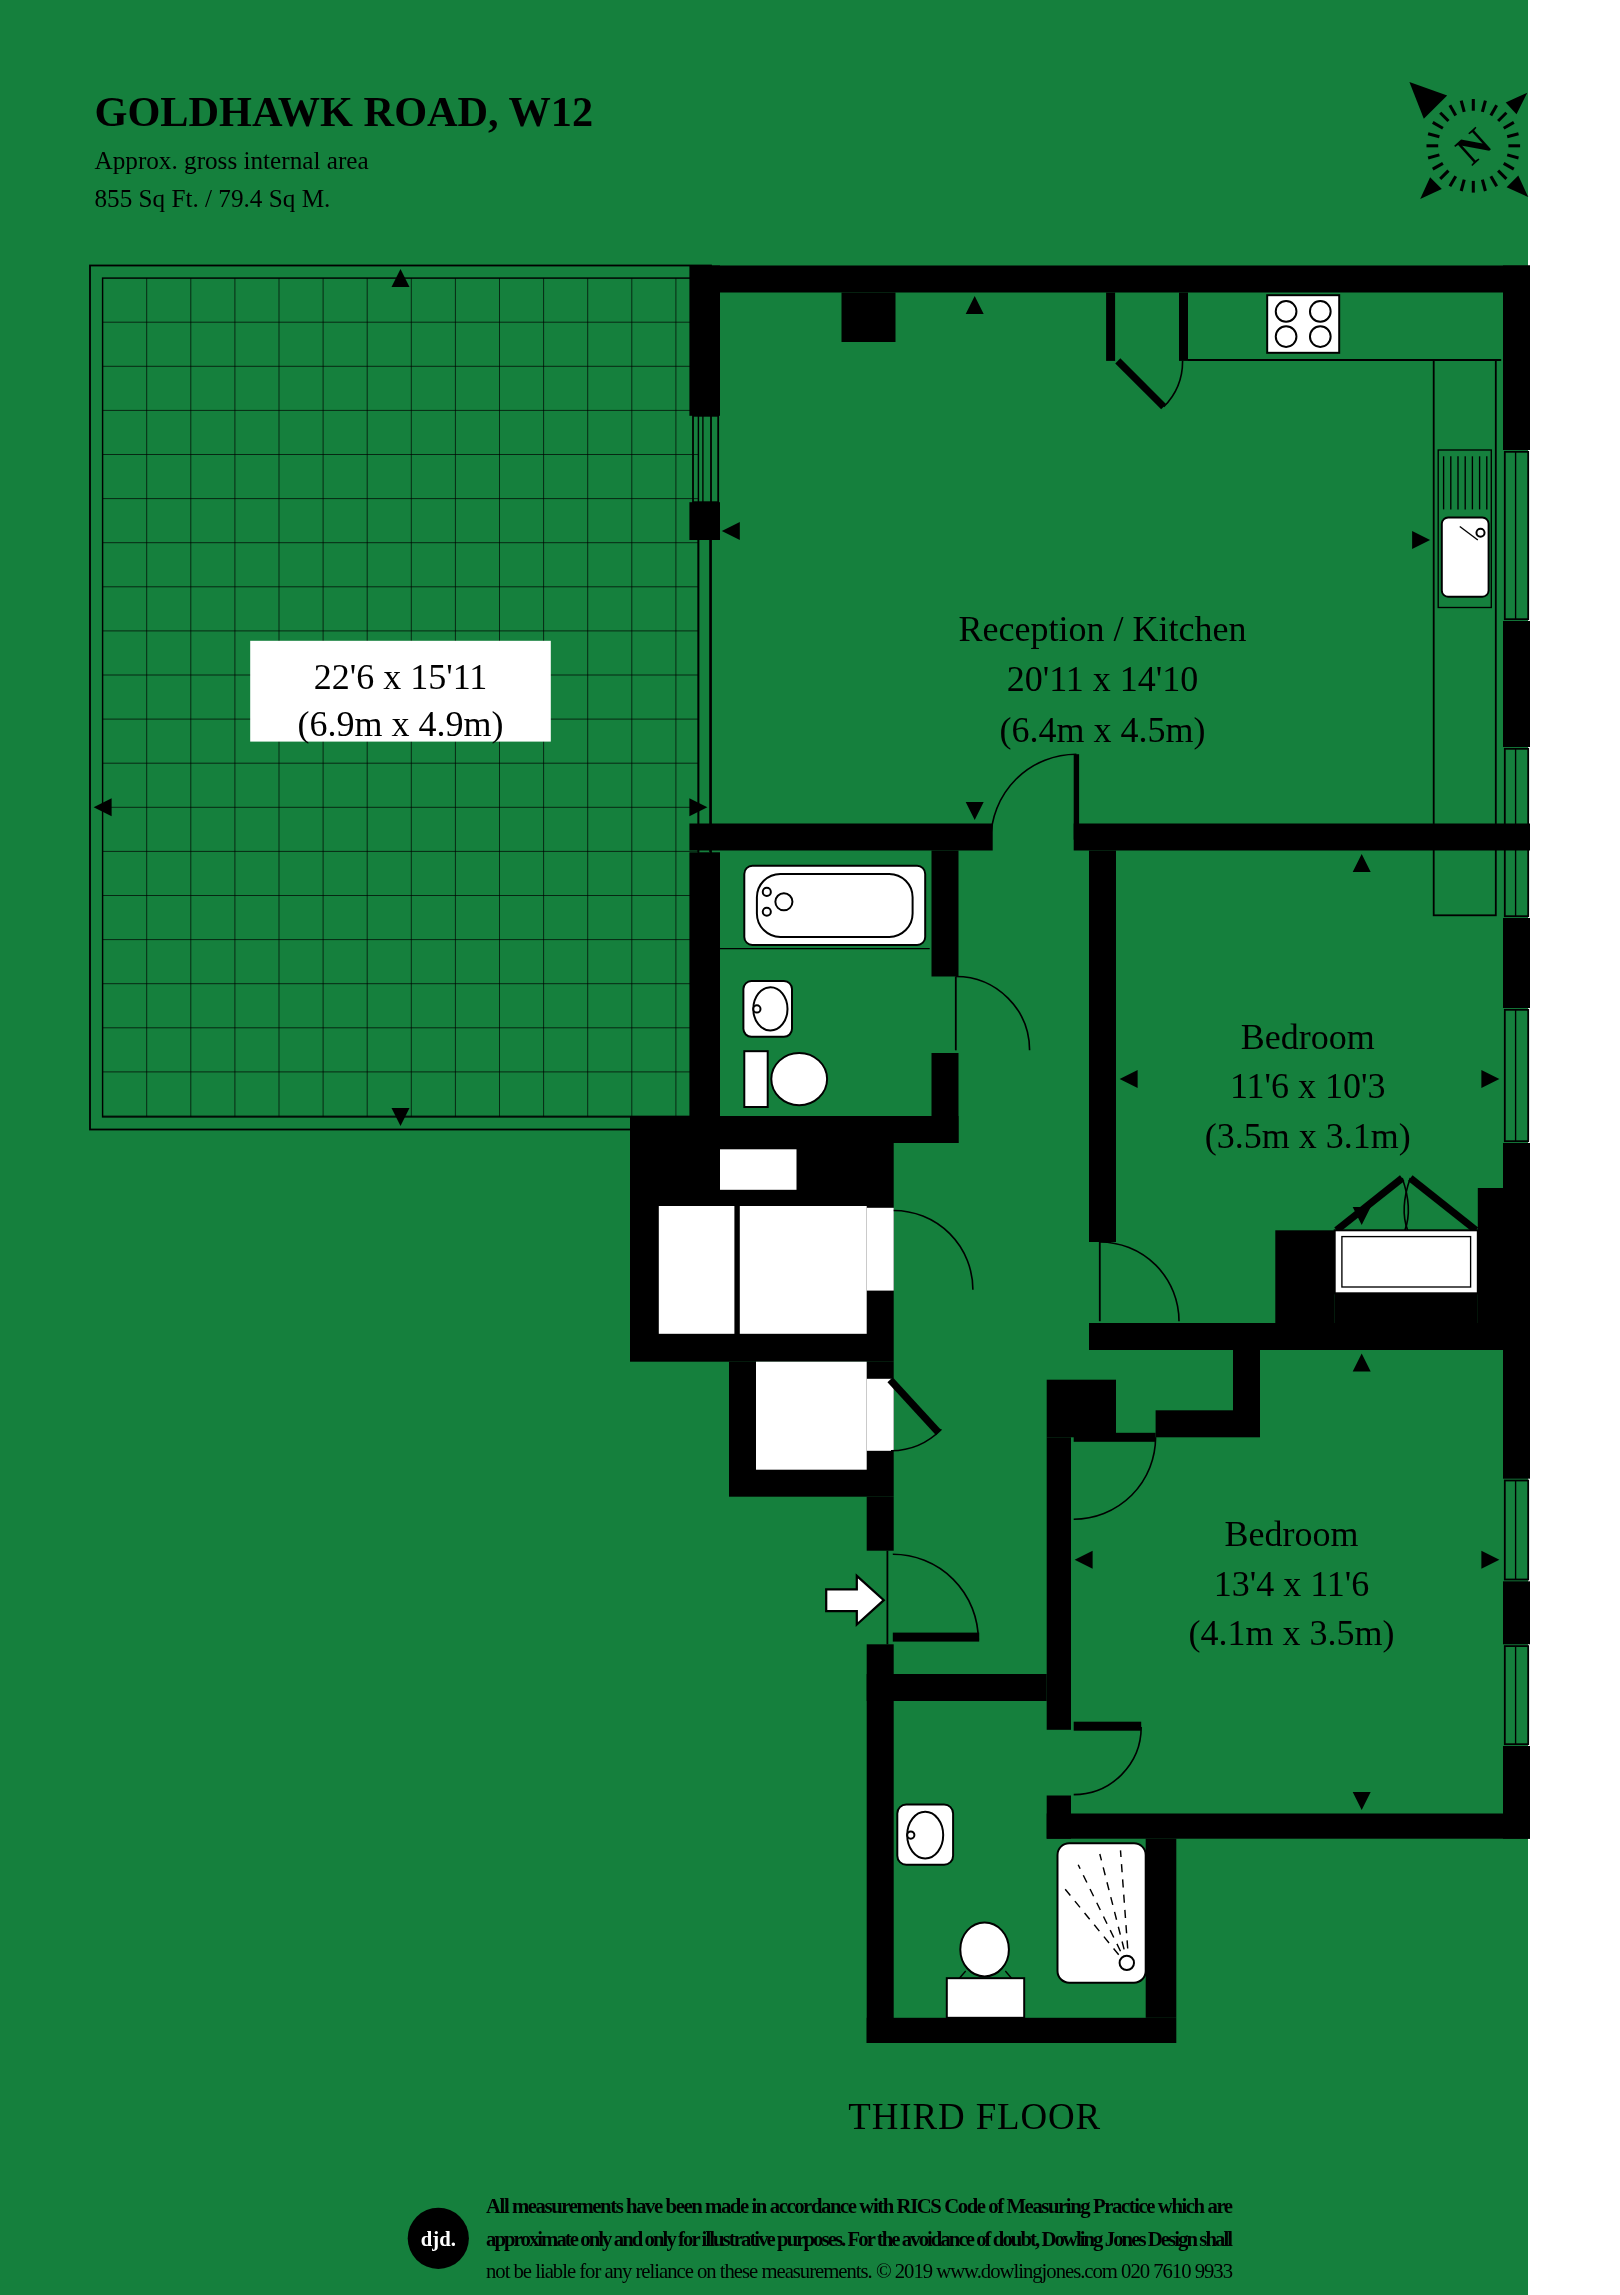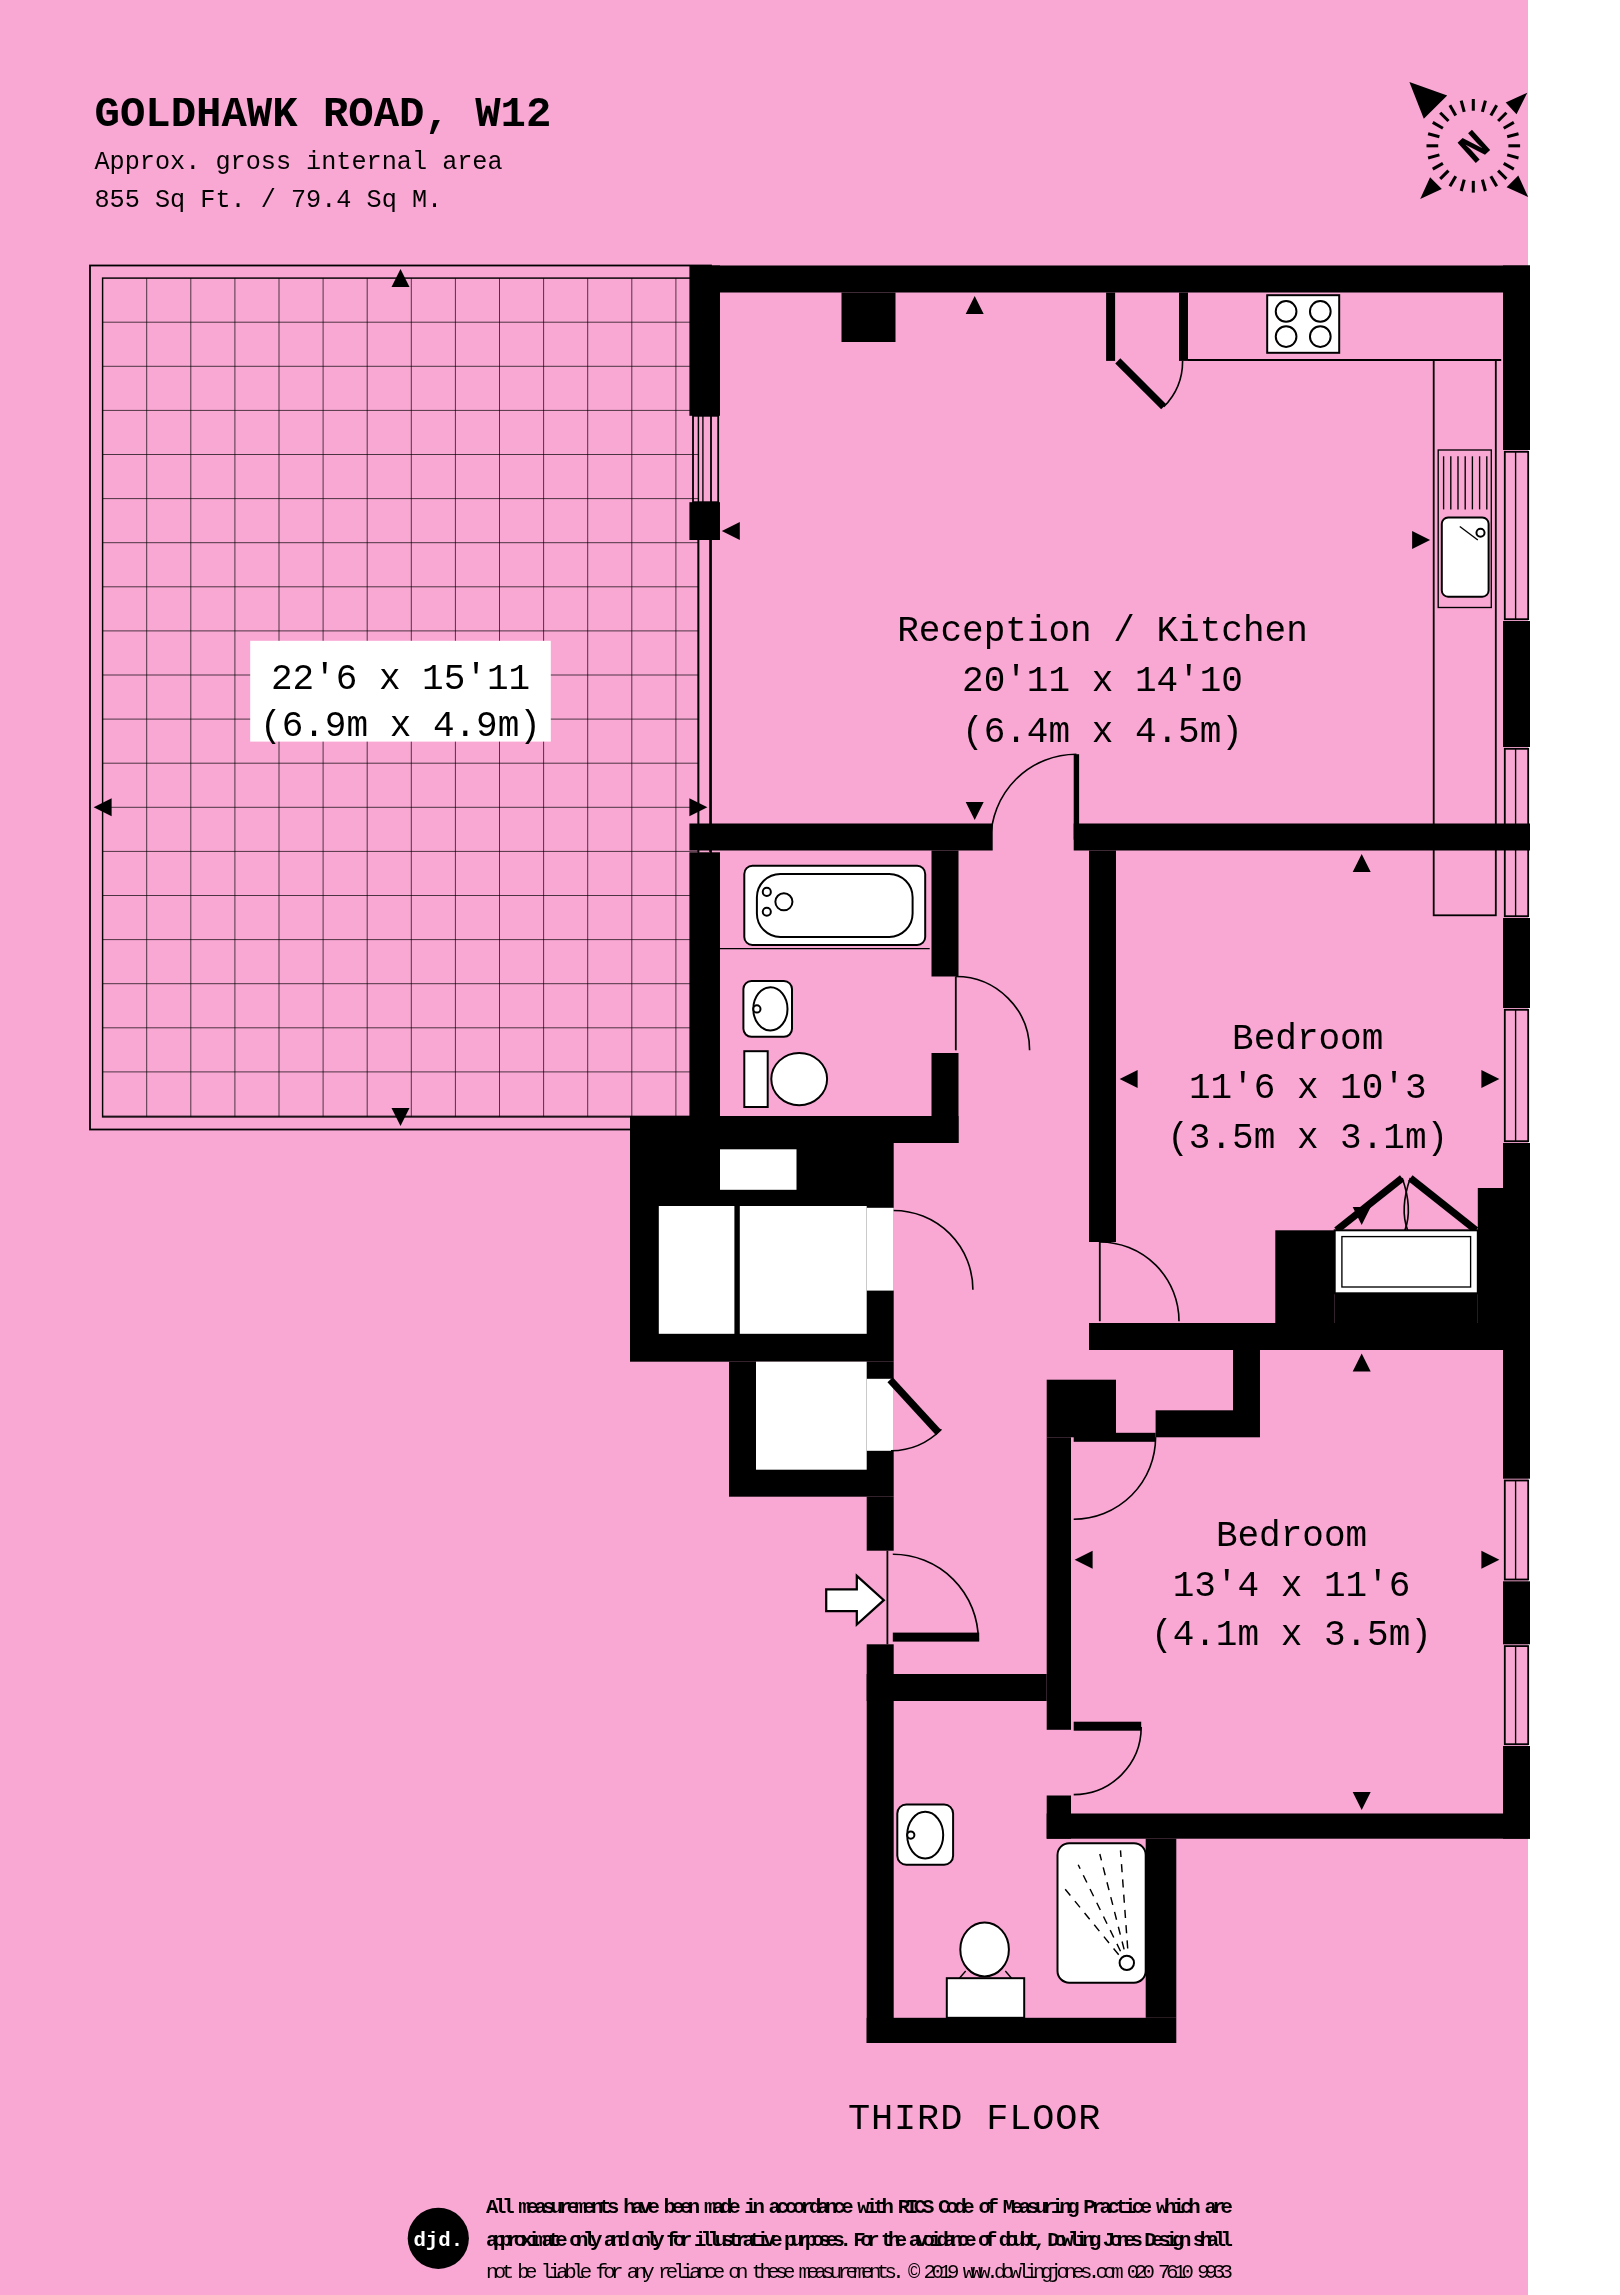--- a/index.html
+++ b/index.html
@@ -1,17 +1,17 @@
 <!DOCTYPE html>
 <html style="font-size:14.4px"><head>
 <meta charset="utf-8">
 <style>
   html,body{margin:0;padding:0;background:#fff;}
-  #page{position:relative;width:1528px;height:2295px;background:#f9a8d4;
-        font-family:Liberation Mono, monospace;}
+  #page{position:relative;width:1528px;height:2295px;background:#15803d;
+        font-family:Liberation Serif, serif;}
   svg{position:absolute;left:0;top:0;}
   .wall{fill:#000;stroke:none;}
   .thin{fill:none;stroke:#000;stroke-width:2;}
   .thin15{fill:none;stroke:#000;stroke-width:1.5;}
   .fix{fill:#fff;stroke:#000;stroke-width:2.2;}
   .leaf{stroke:#000;stroke-width:8;fill:none;}
   .arc{fill:none;stroke:#000;stroke-width:1.8;}
   .tri{fill:#000;stroke:none;}
   .gridline{stroke:#000;stroke-width:0.9;opacity:0.85;}
   .tick{stroke:#000;stroke-width:3.4;}

